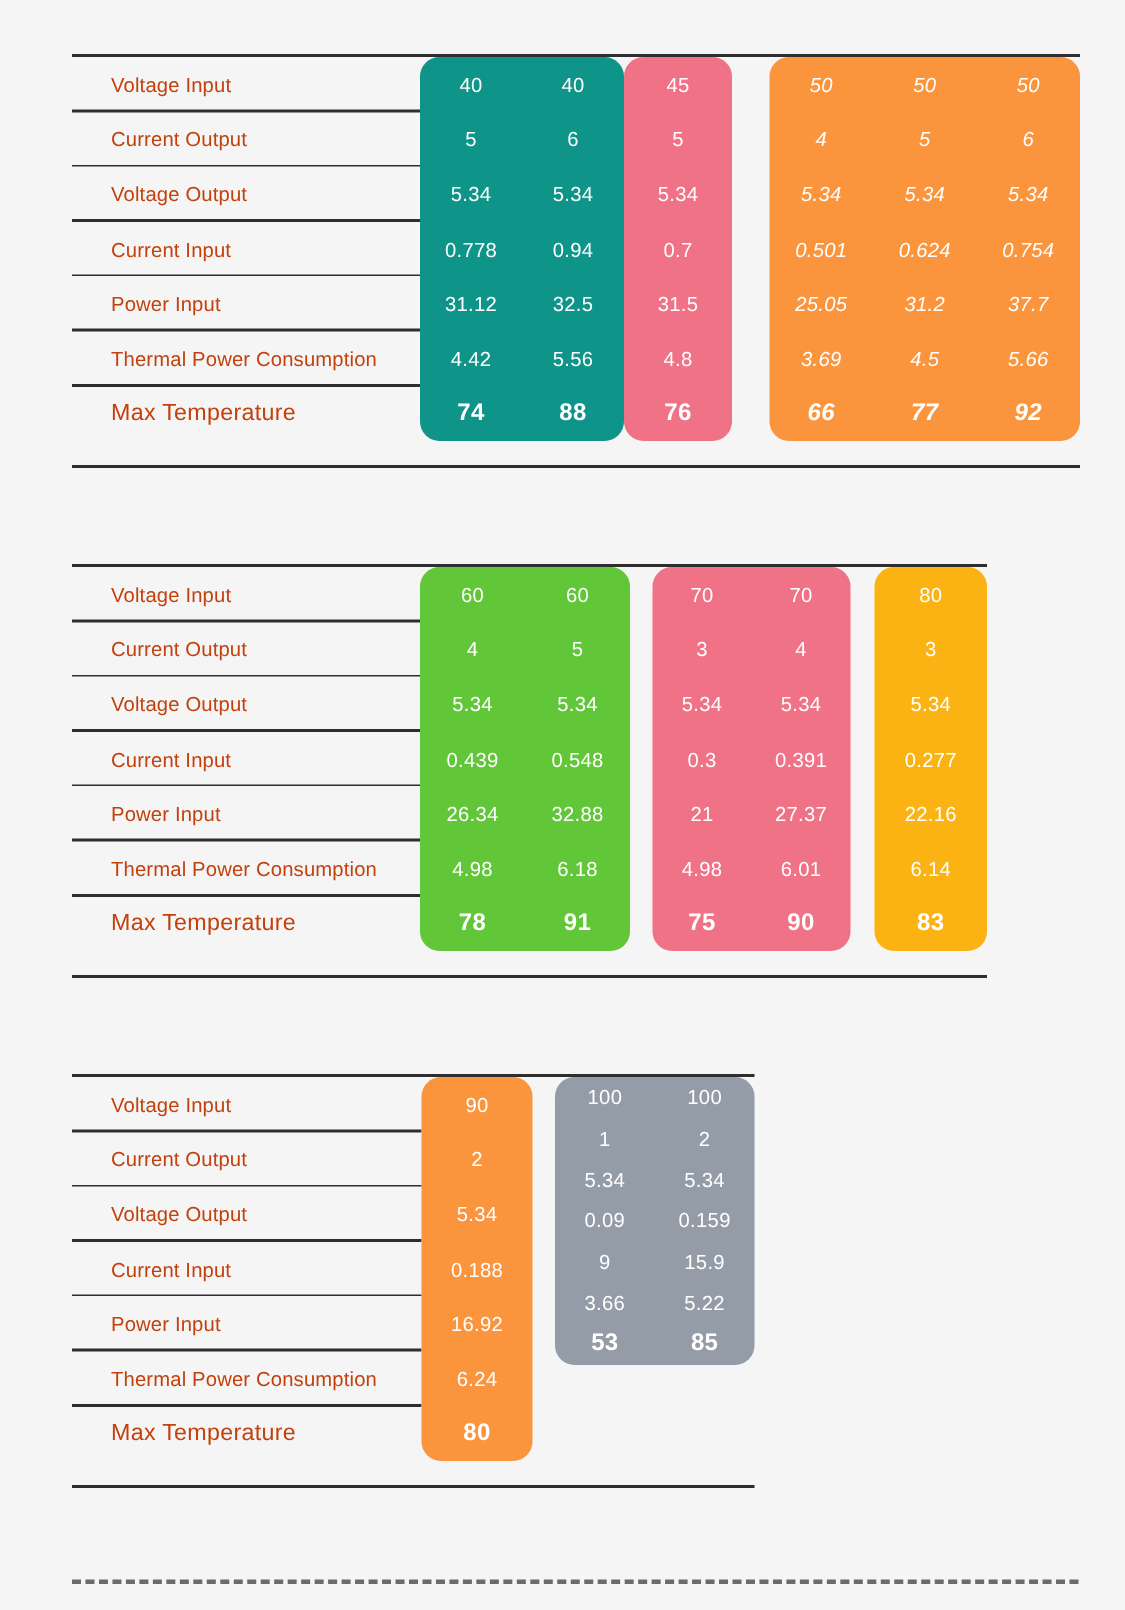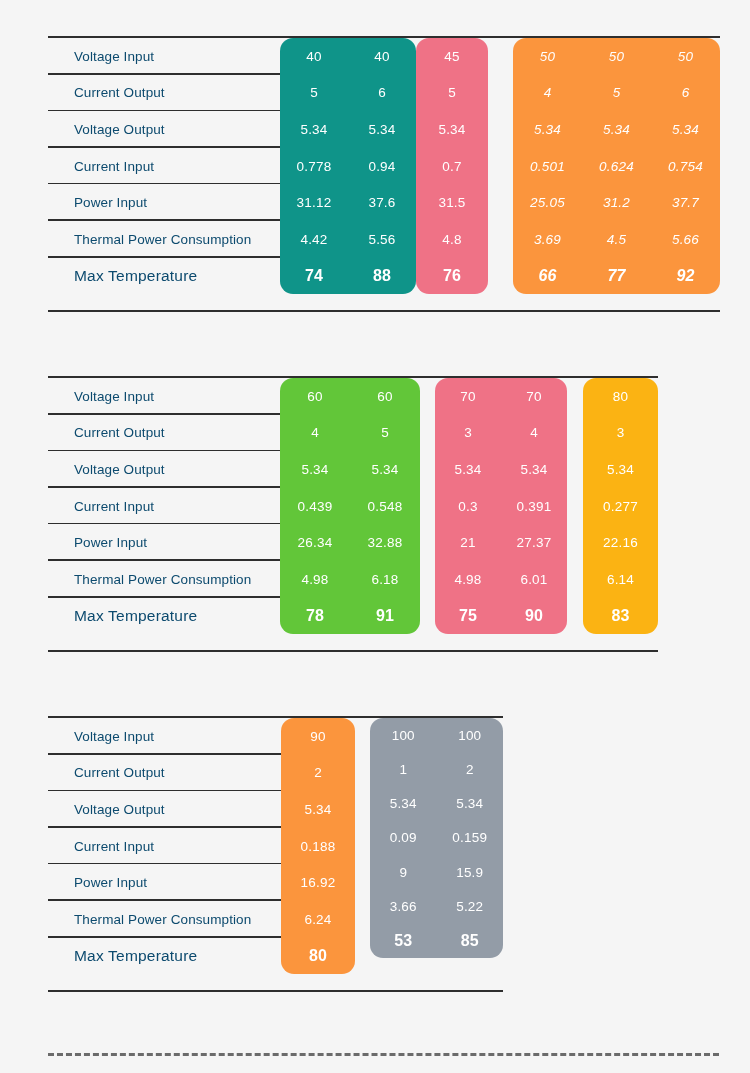--- a/index.html
+++ b/index.html
@@ -47,21 +47,21 @@
   }
   .label-row {
     height: 36.6px;
     display: flex;
     align-items: center;
     box-sizing: border-box;
     position: relative;
   }
   .label-row .lbl {
     font-size: 13.5px;
-    color: #0c4a6e;
+    color: #c2410c;
     letter-spacing: 0.1px;
     padding-left: 26px;
     white-space: nowrap;
   }
   .label-row.emphasis .lbl {
     font-size: 15.5px;
     font-weight: normal;
     letter-spacing: 0.2px;
   }
   .label-row .sep {
@@ -165,21 +165,21 @@
               <div class="cell">0.778</div>
               <div class="cell">31.12</div>
               <div class="cell">4.42</div>
               <div class="cell emphasis">74</div>
             </div>
             <div class="card-col">
               <div class="cell">40</div>
               <div class="cell">6</div>
               <div class="cell">5.34</div>
               <div class="cell">0.94</div>
-              <div class="cell">37.6</div>
+              <div class="cell">32.5</div>
               <div class="cell">5.56</div>
               <div class="cell emphasis">88</div>
             </div>
           </div>
           <div class="card" style="left: 368px; width: 72px; height: 256.2px; background: rgb(239, 114, 134);">
             <div class="card-col">
               <div class="cell">45</div>
               <div class="cell">5</div>
               <div class="cell">5.34</div>
               <div class="cell">0.7</div>
@@ -342,21 +342,21 @@
             <div class="card-col">
               <div class="cell">90</div>
               <div class="cell">2</div>
               <div class="cell">5.34</div>
               <div class="cell">0.188</div>
               <div class="cell">16.92</div>
               <div class="cell">6.24</div>
               <div class="cell emphasis">80</div>
             </div>
           </div>
-          <div class="card" style="left: 322px; width: 133px; height: 240px; background: rgb(147, 156, 167);">
+          <div class="card" style="left: 322px; width: 133px; height: 192px; background: rgb(147, 156, 167);">
             <div class="card-col">
               <div class="cell">100</div>
               <div class="cell">1</div>
               <div class="cell">5.34</div>
               <div class="cell">0.09</div>
               <div class="cell">9</div>
               <div class="cell">3.66</div>
               <div class="cell emphasis">53</div>
             </div>
             <div class="card-col">

